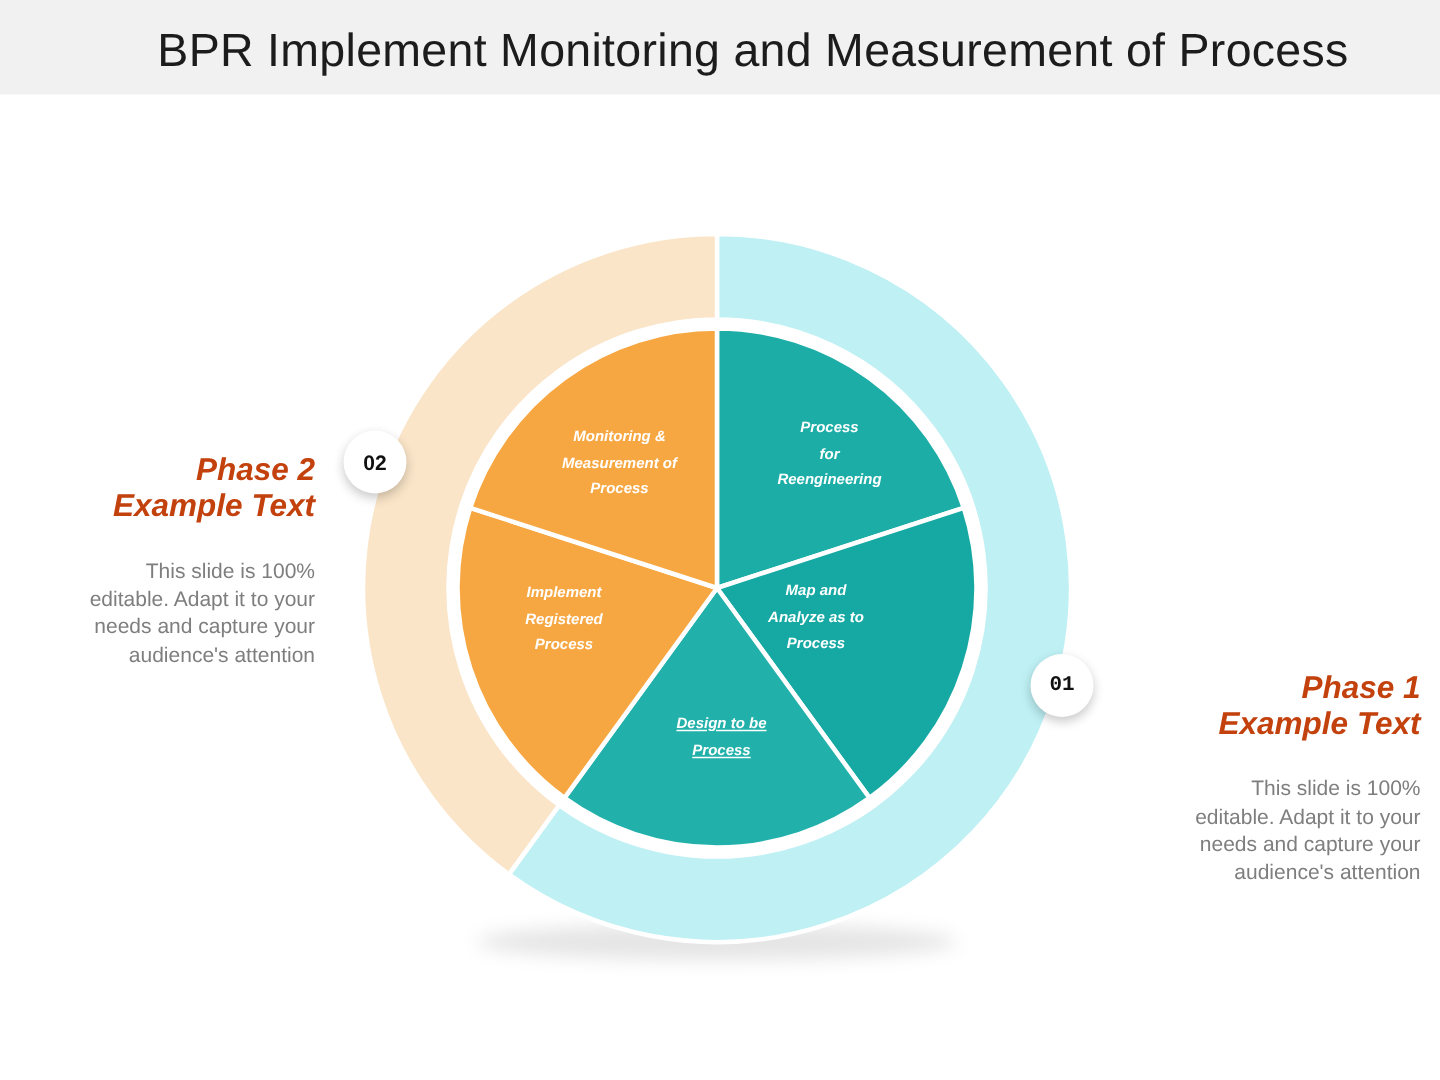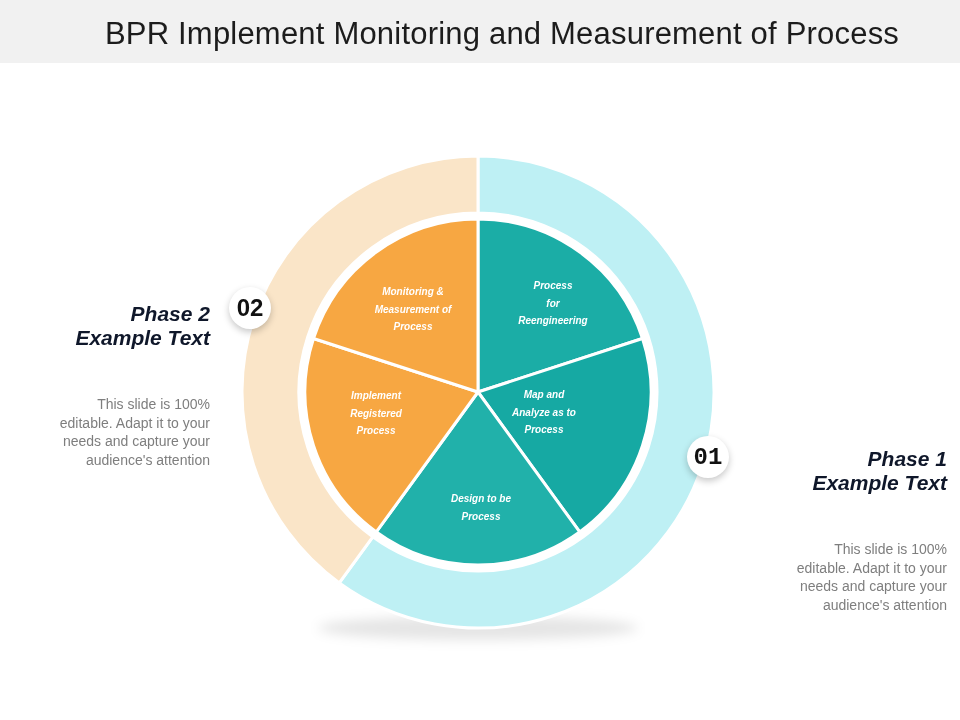--- a/index.html
+++ b/index.html
@@ -7,31 +7,31 @@
          font-family:"Liberation Sans",sans-serif;}
   .header-band{position:absolute;top:0;left:0;width:100%;height:63px;background:#F1F1F1;padding-left:44px;}
   .title{margin:0;position:absolute;top:16px;left:0;width:100%;text-align:center;
          font-size:31px;font-weight:400;color:#1c1c1c;letter-spacing:.2px;}
   .diagram{position:absolute;top:0;left:0;width:960px;height:720px;}
   .slice-label{position:absolute;transform:translate(-50%,-50%);width:170px;text-align:center;
          color:#ffffff;font-weight:700;font-style:italic;font-size:10px;line-height:17.5px;
          white-space:pre-line;pointer-events:none;}
   .label-0{left:553px;top:303px;}
   .label-1{left:544px;top:412px;}
-  .label-2{left:481px;top:507px;}
+  .label-2{left:481px;top:492px;text-decoration:underline;}
   .label-3{left:376px;top:413px;}
   .label-4{left:413px;top:309px;}
   .phase-block{position:absolute;white-space:pre-line;}
-  .phase-title{font-size:21px;line-height:24px;font-weight:700;font-style:italic;color:#0f172a;}
-  .phase-body{margin-top:27px;font-size:14px;line-height:18.5px;color:#7e7e7e;}
+  .phase-title{font-size:21px;line-height:24px;font-weight:700;font-style:italic;color:#c2410c;}
+  .phase-body{margin-top:3px;font-size:14px;line-height:18.5px;color:#7e7e7e;}
   .phase2{left:28px;top:284px;width:182px;text-align:right;}
   .phase1{left:752px;top:429px;width:195px;text-align:right;}
   .badge{position:absolute;width:42px;height:42px;border-radius:50%;background:#ffffff;
          box-shadow:0 3px 7px rgba(0,0,0,.22);display:flex;align-items:center;justify-content:center;
-         font-size:24px;font-weight:700;color:#111111;}
+         font-size:14px;font-weight:700;color:#111111;}
   .badge-02{left:229px;top:287px;}
   .badge-01{left:687px;top:436px;font-family:Liberation Mono, monospace;}
 </style>
 </head>
 <body>
 
 <div class="slide">
 
   <div class="header-band">
     <h1 class="title">BPR Implement Monitoring and Measurement of Process</h1>

